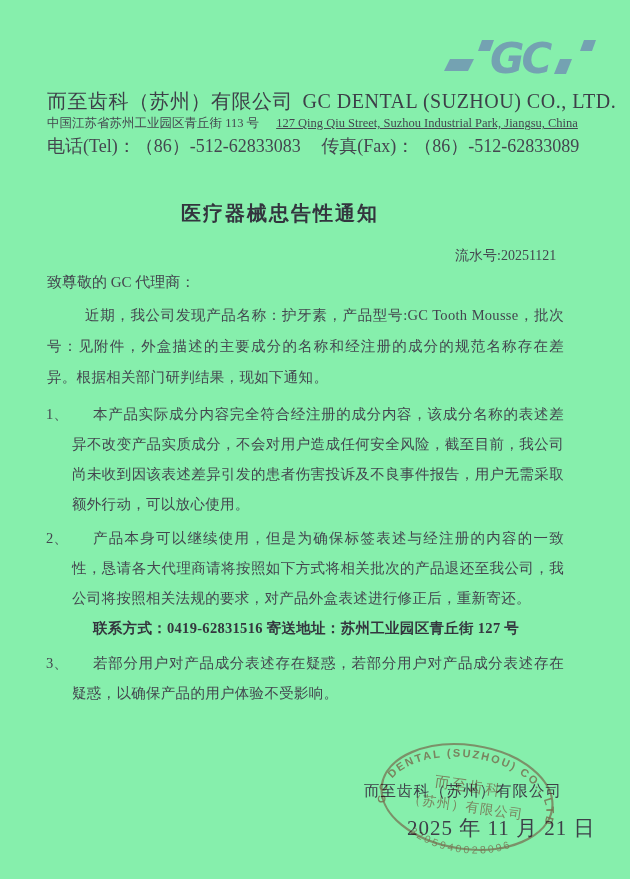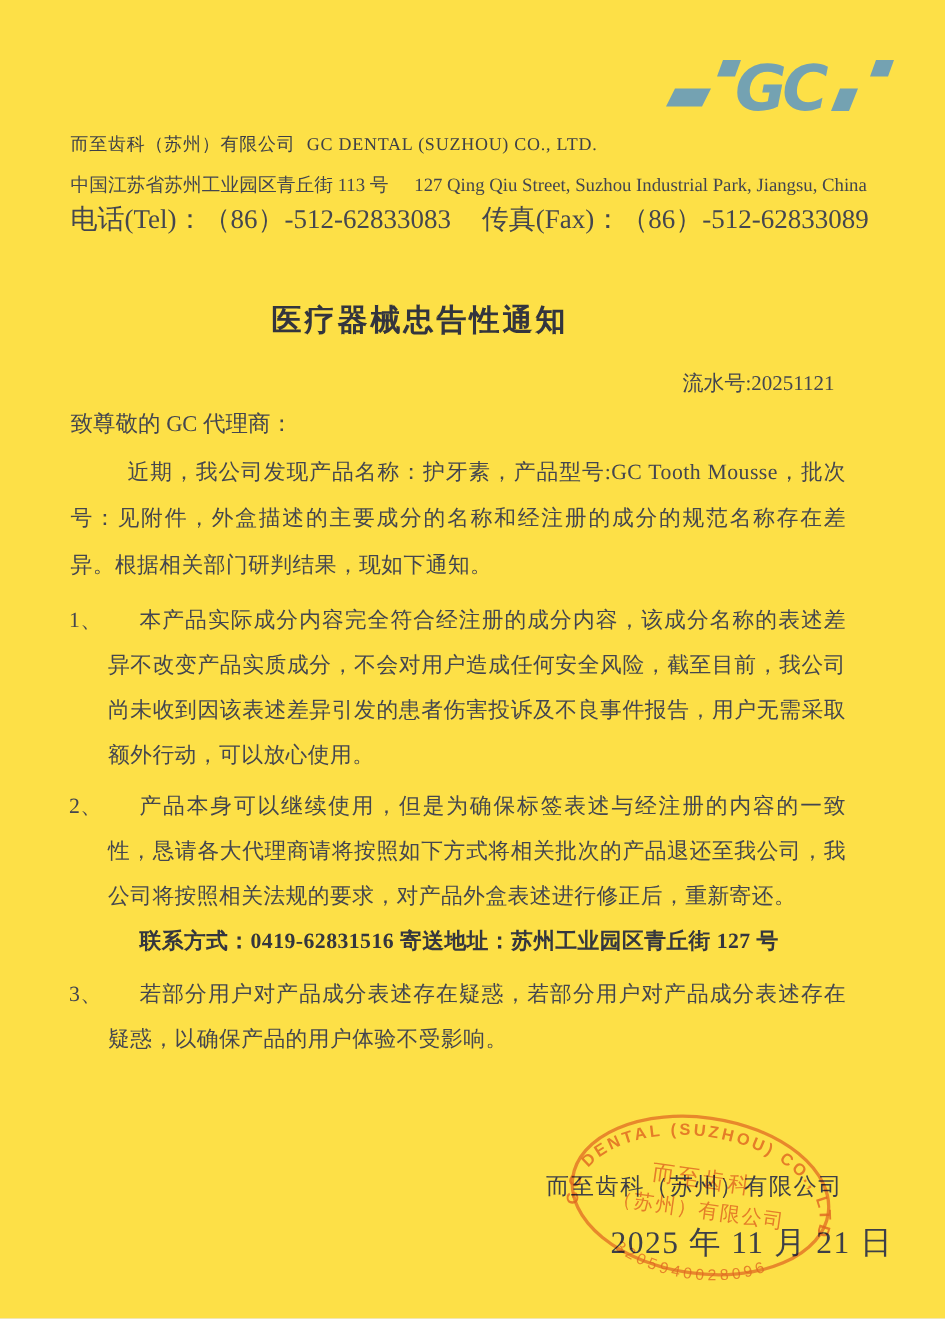--- a/index.html
+++ b/index.html
@@ -1,33 +1,33 @@
 <!DOCTYPE html>
 <html><head>
 <meta charset="utf-8">
 <style>
   * { margin:0; padding:0; box-sizing:border-box; }
   html,body { background:#e8e8e8; }
   .page {
     position:relative;
     width:630px; height:879px;
     margin:0 auto;
-    background:#fde047;
+    background:#86efac;
     font-family:"Liberation Serif","DejaVu Serif",serif;
     color:#44464f;
     overflow:hidden;
   }
   .abs { position:absolute; }
 
   
   .logo-svg { position:absolute; left:436px; top:33px; width:168px; height:46px; }
-  .company-line { left:47px; top:88px; font-size:12px; letter-spacing:0.5px; color:#3d3f48; white-space:nowrap; }
+  .company-line { left:47px; top:88px; font-size:20px; letter-spacing:0.5px; color:#3d3f48; white-space:nowrap; }
   .company-line .en { margin-left:4px; }
   .addr-line { left:47px; top:115px; font-size:12.5px; white-space:nowrap; }
-  .addr-line .en { margin-left:14px; }
+  .addr-line .en { margin-left:14px;text-decoration:underline; }
   .tel-line  { left:47px; top:134px; font-size:18px; white-space:nowrap; }
   .tel-line .fax { margin-left:16px; }
 
   
   .notice-title {
     left:30px; top:200px; width:500px;
     text-align:center;
     font-size:20px; font-weight:bold; letter-spacing:2px;
     color:#33353e;
   }

